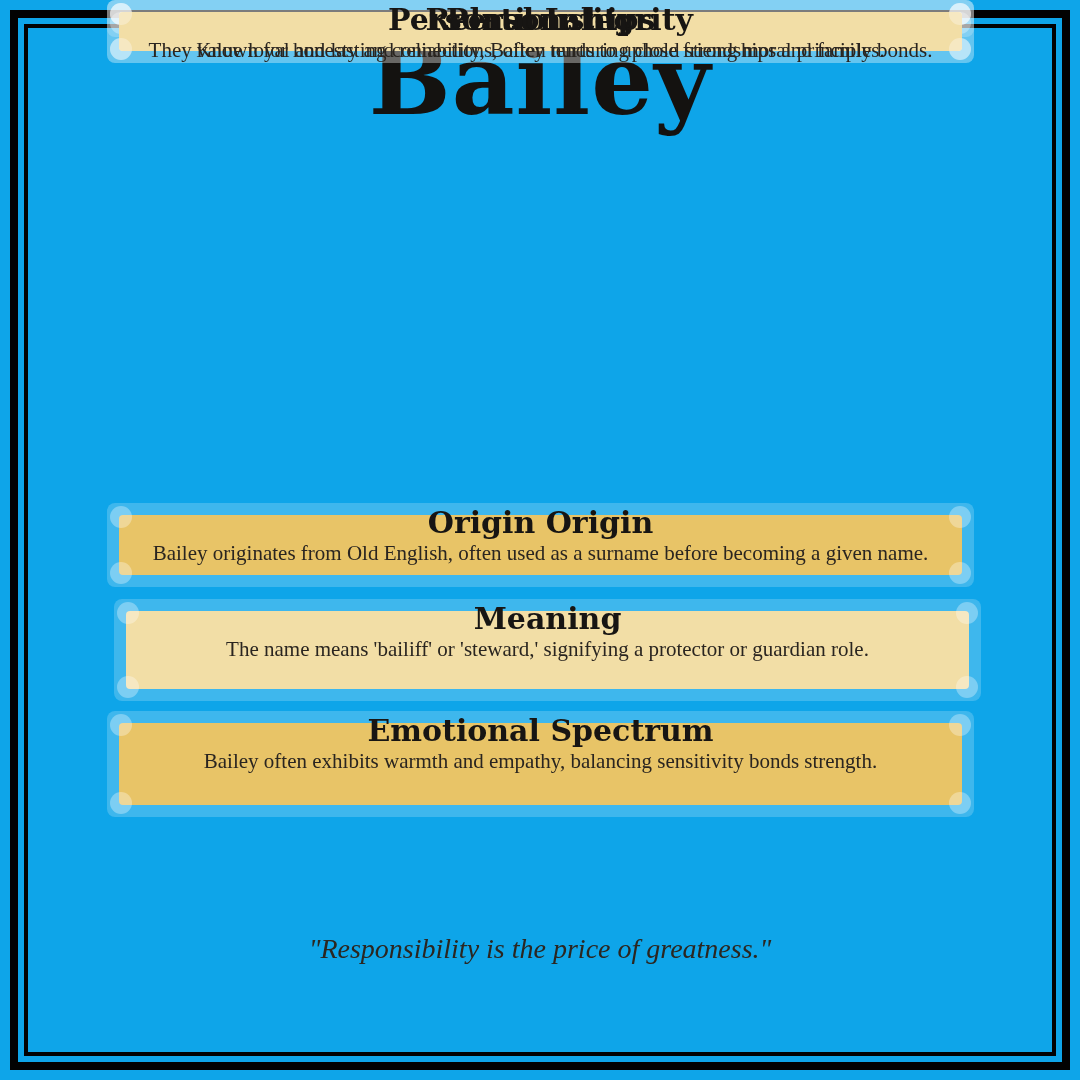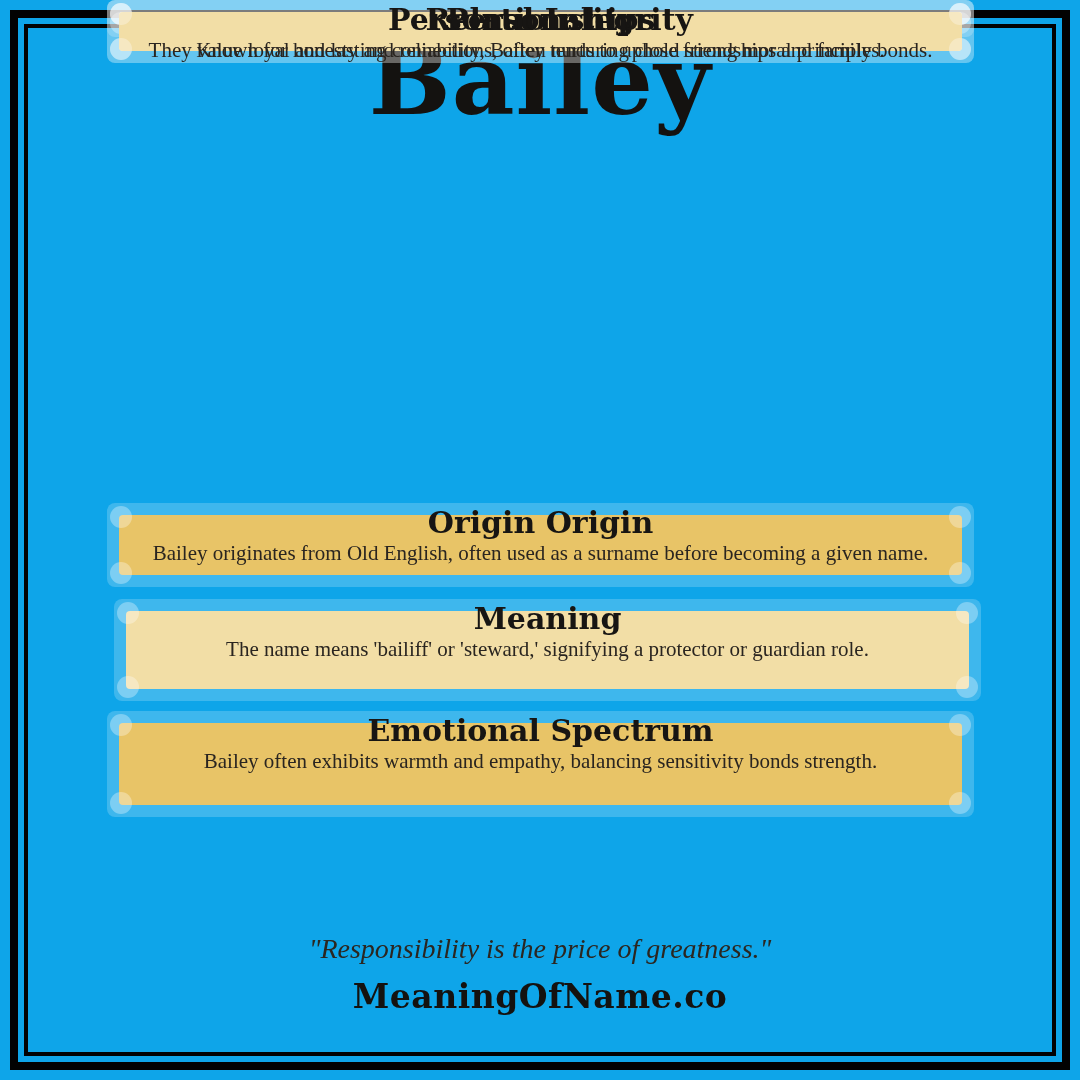--- a/index.html
+++ b/index.html
@@ -155,15 +155,14 @@
     <span class="dot tr"></span>
     <span class="dot bl"></span>
     <span class="dot br"></span>
     <div class="card-content">
       <h2 class="card-title">Relationships</h2>
       <p class="card-body">They value loyal and lasting connections, often nurturing close friendships and family bonds.</p>
     </div>
   </section>
 
   <p class="quote">"Responsibility is the price of greatness."</p>
-  <p class="site">MeaningOfName.co</p>
 
 </div>
 
 </body></html>

